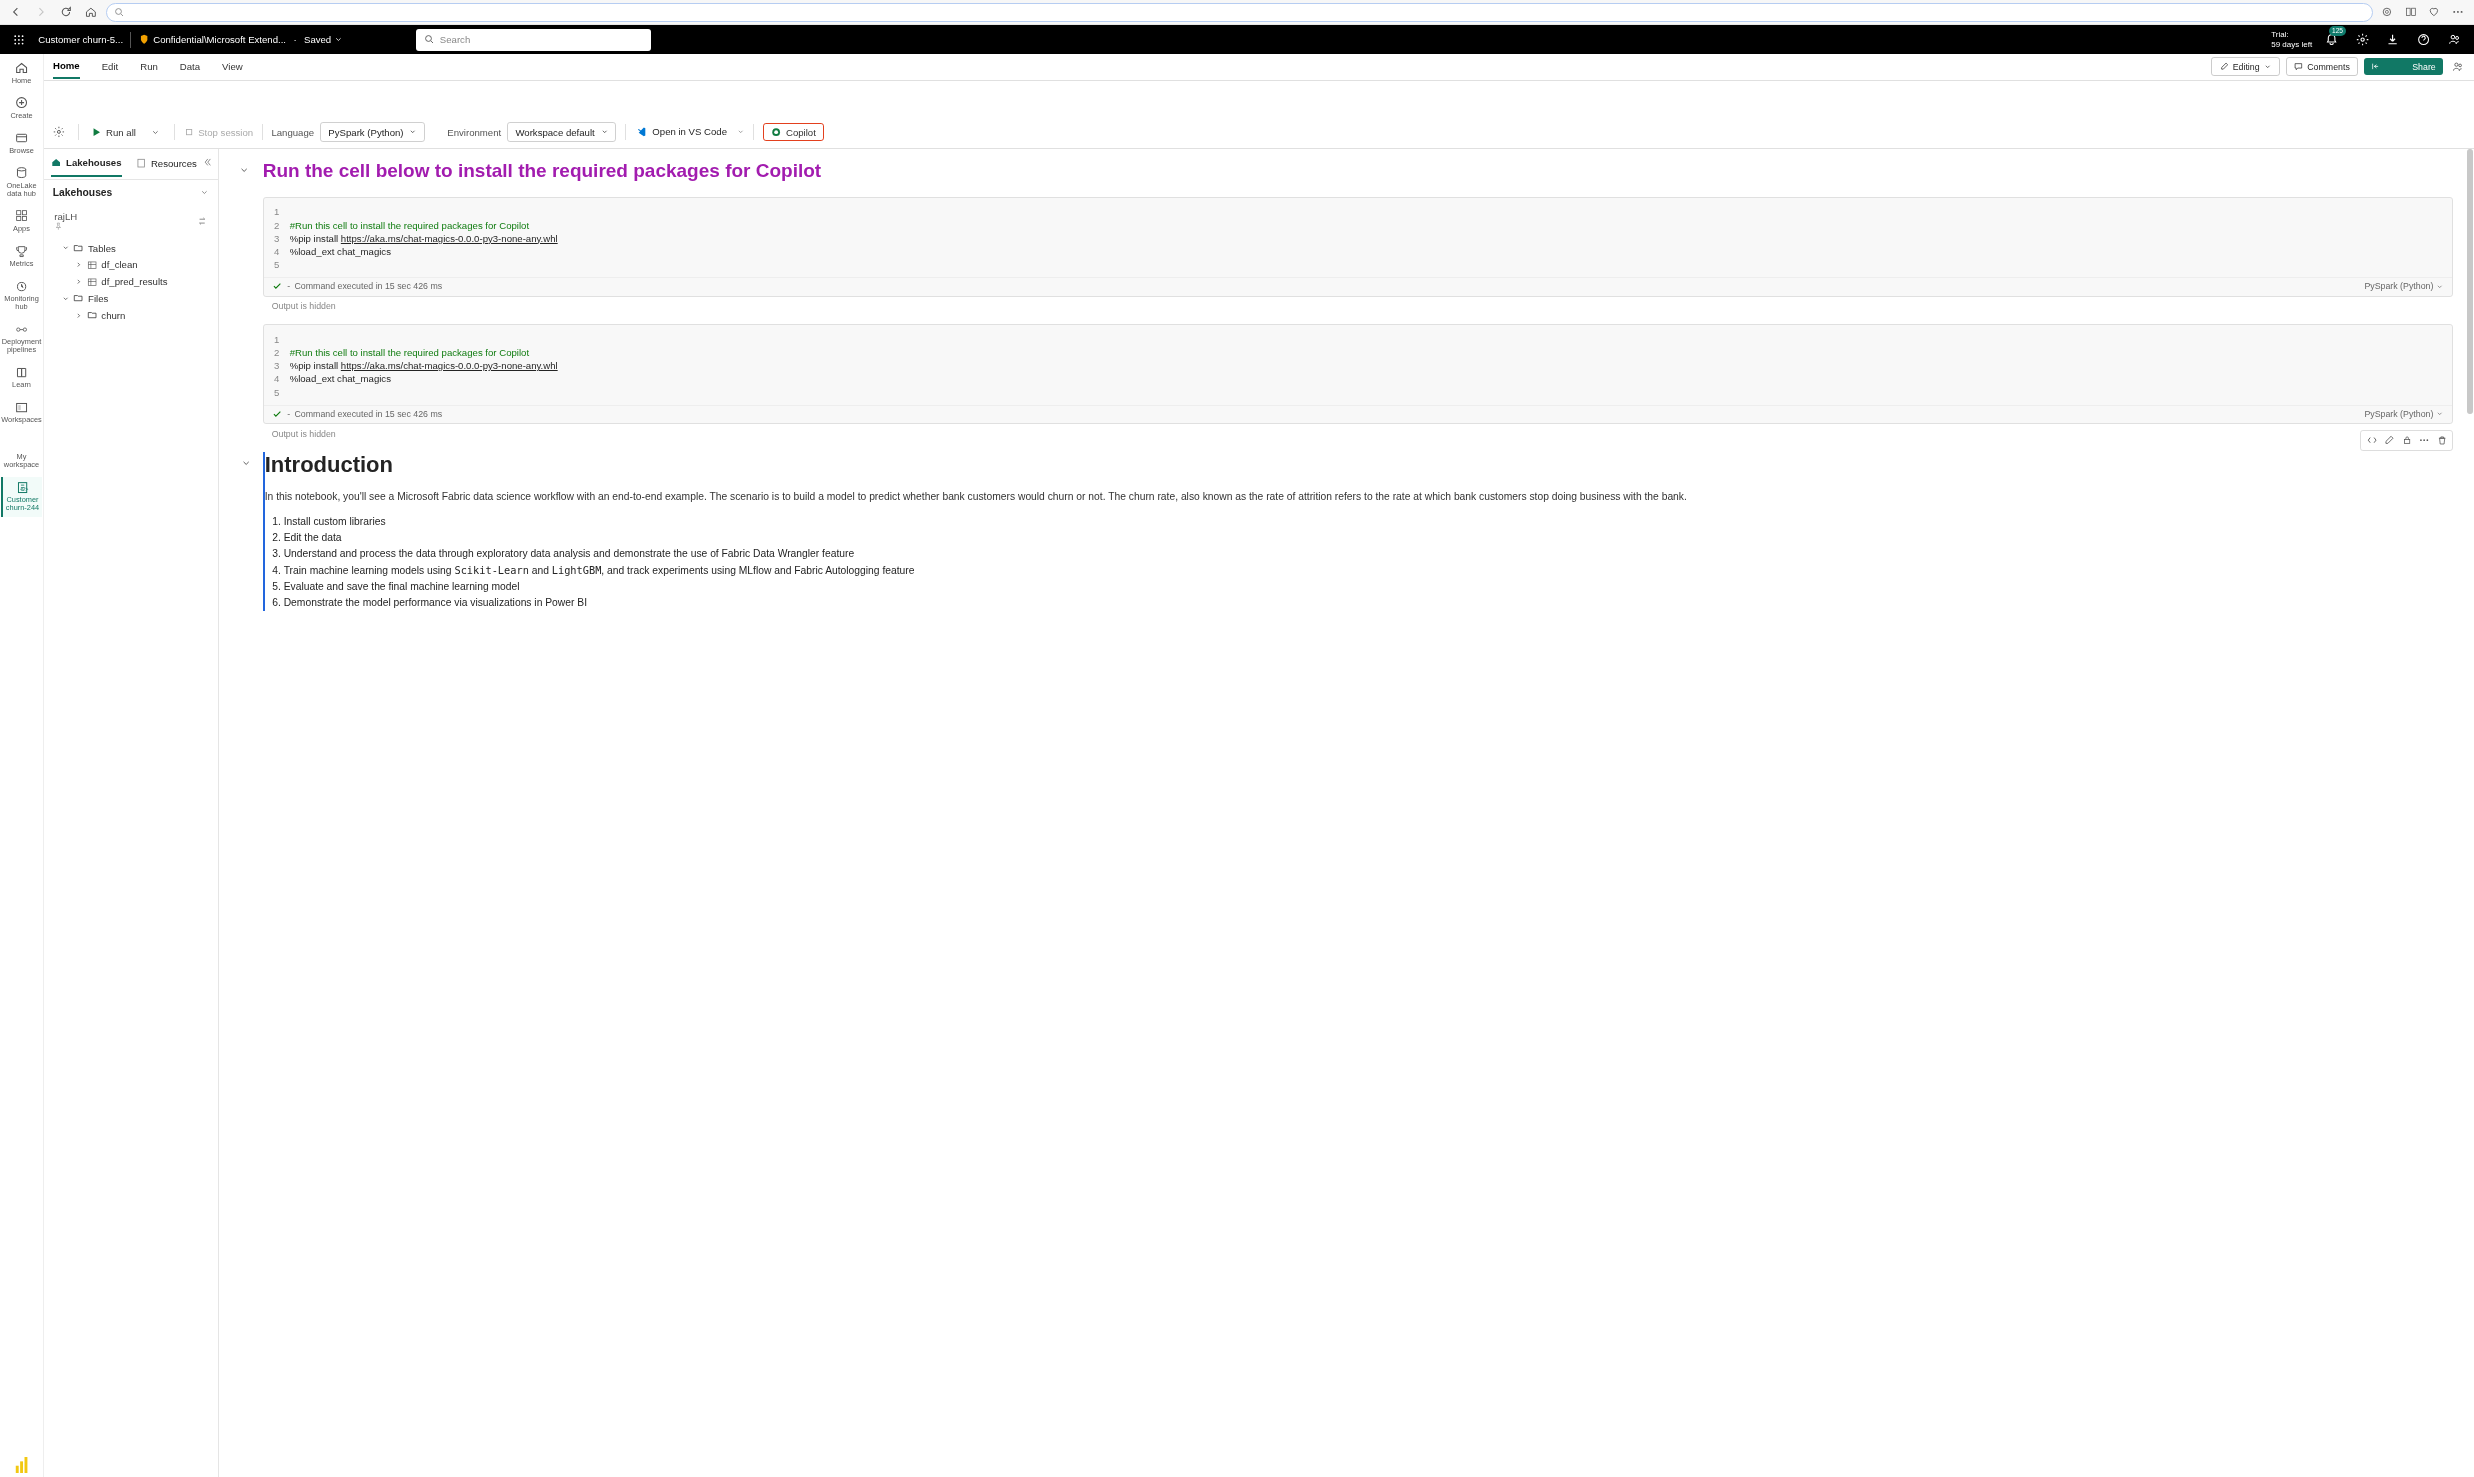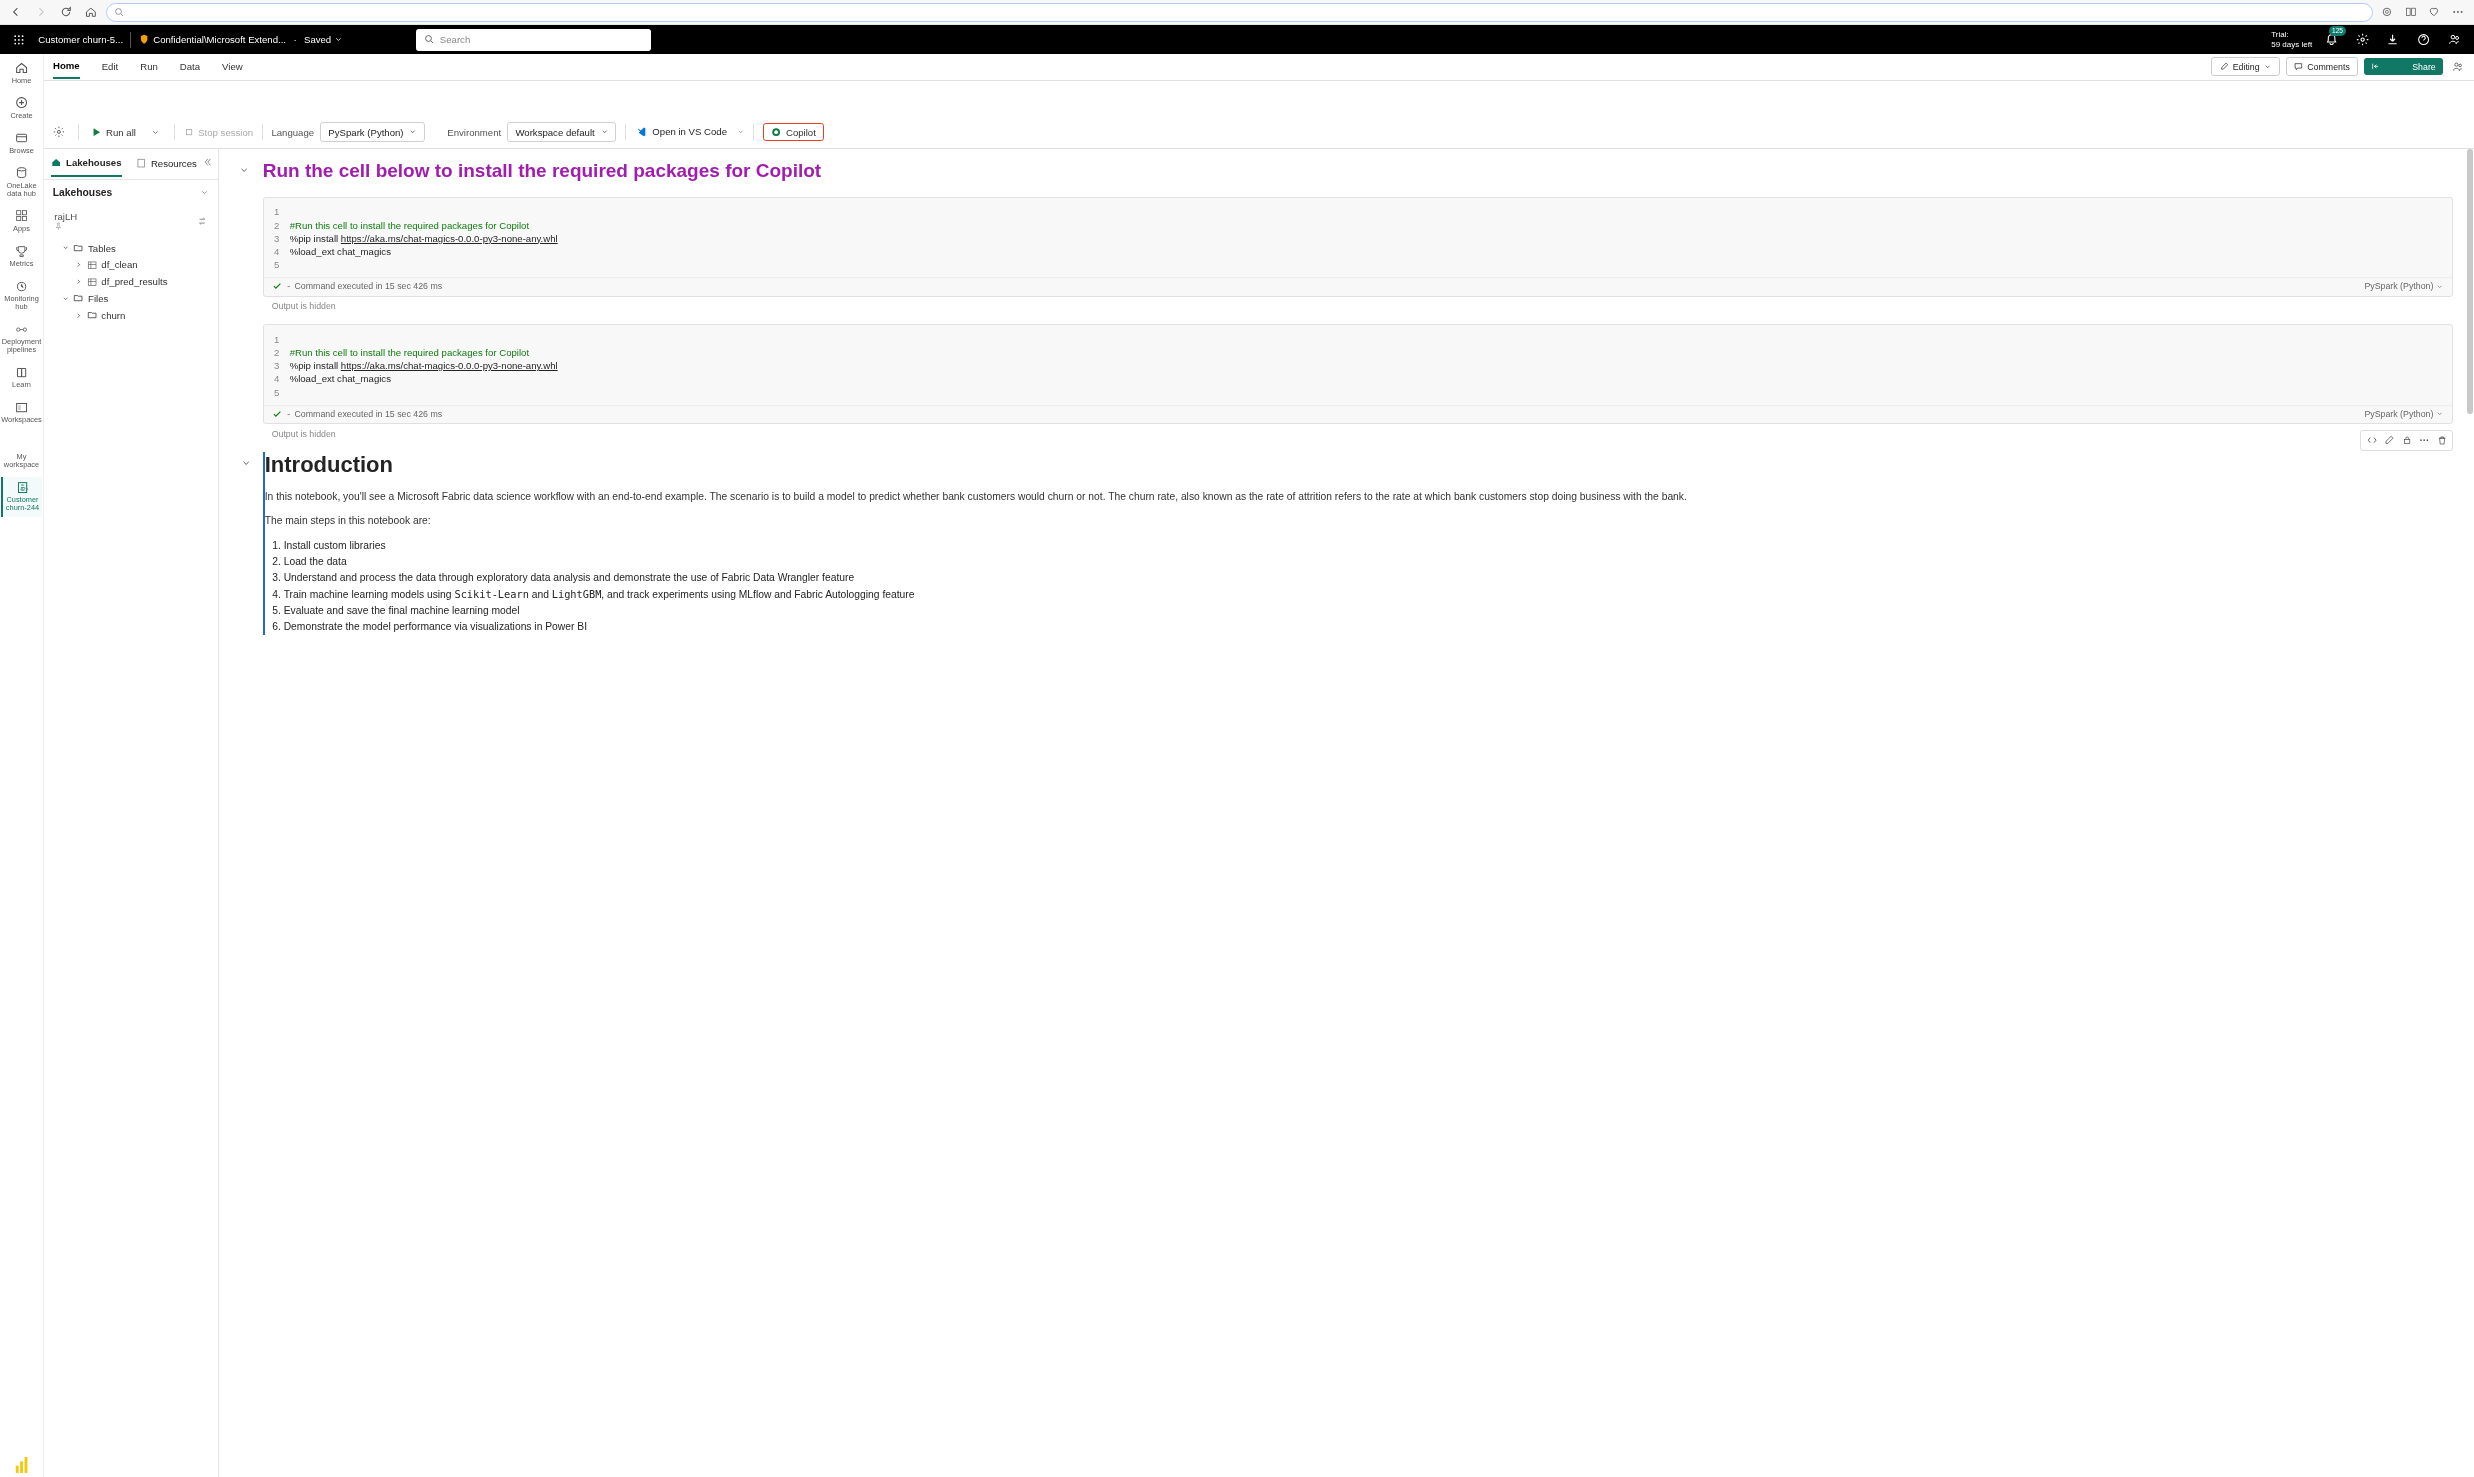--- a/index.html
+++ b/index.html
@@ -792,24 +792,23 @@
             </svg>
           </div>
       </div>
       <span class="cell-toggle" style="left:-23.5px; top:5.9px;">
           <svg width="10.3" height="10.3" viewBox="0 0 14 14">
             <use href="#i-chevdown"></use>
           </svg>
         </span>
       <h2>Introduction</h2>
       <p>In this notebook, you'll see a Microsoft Fabric data science workflow with an end-to-end example. The scenario is to build a model to predict whether bank customers would churn or not. The churn rate, also known as the rate of attrition refers to the rate at which bank customers stop doing business with the bank.</p>
-      <p>The main steps in this notebook are:</p>
       <ol>
         <li>Install custom libraries</li>
-        <li>Load the data</li>
+        <li>Edit the data</li>
         <li>Understand and process the data through exploratory data analysis and demonstrate the use of Fabric Data Wrangler feature</li>
         <li>Train machine learning models using <code>Scikit-Learn</code> and <code>LightGBM</code>, and track experiments using MLflow and Fabric Autologging feature</li>
         <li>Evaluate and save the final machine learning model</li>
         <li>Demonstrate the model performance via visualizations in Power BI</li>
       </ol>
     </div>
   </div>
 </div>
 
 

